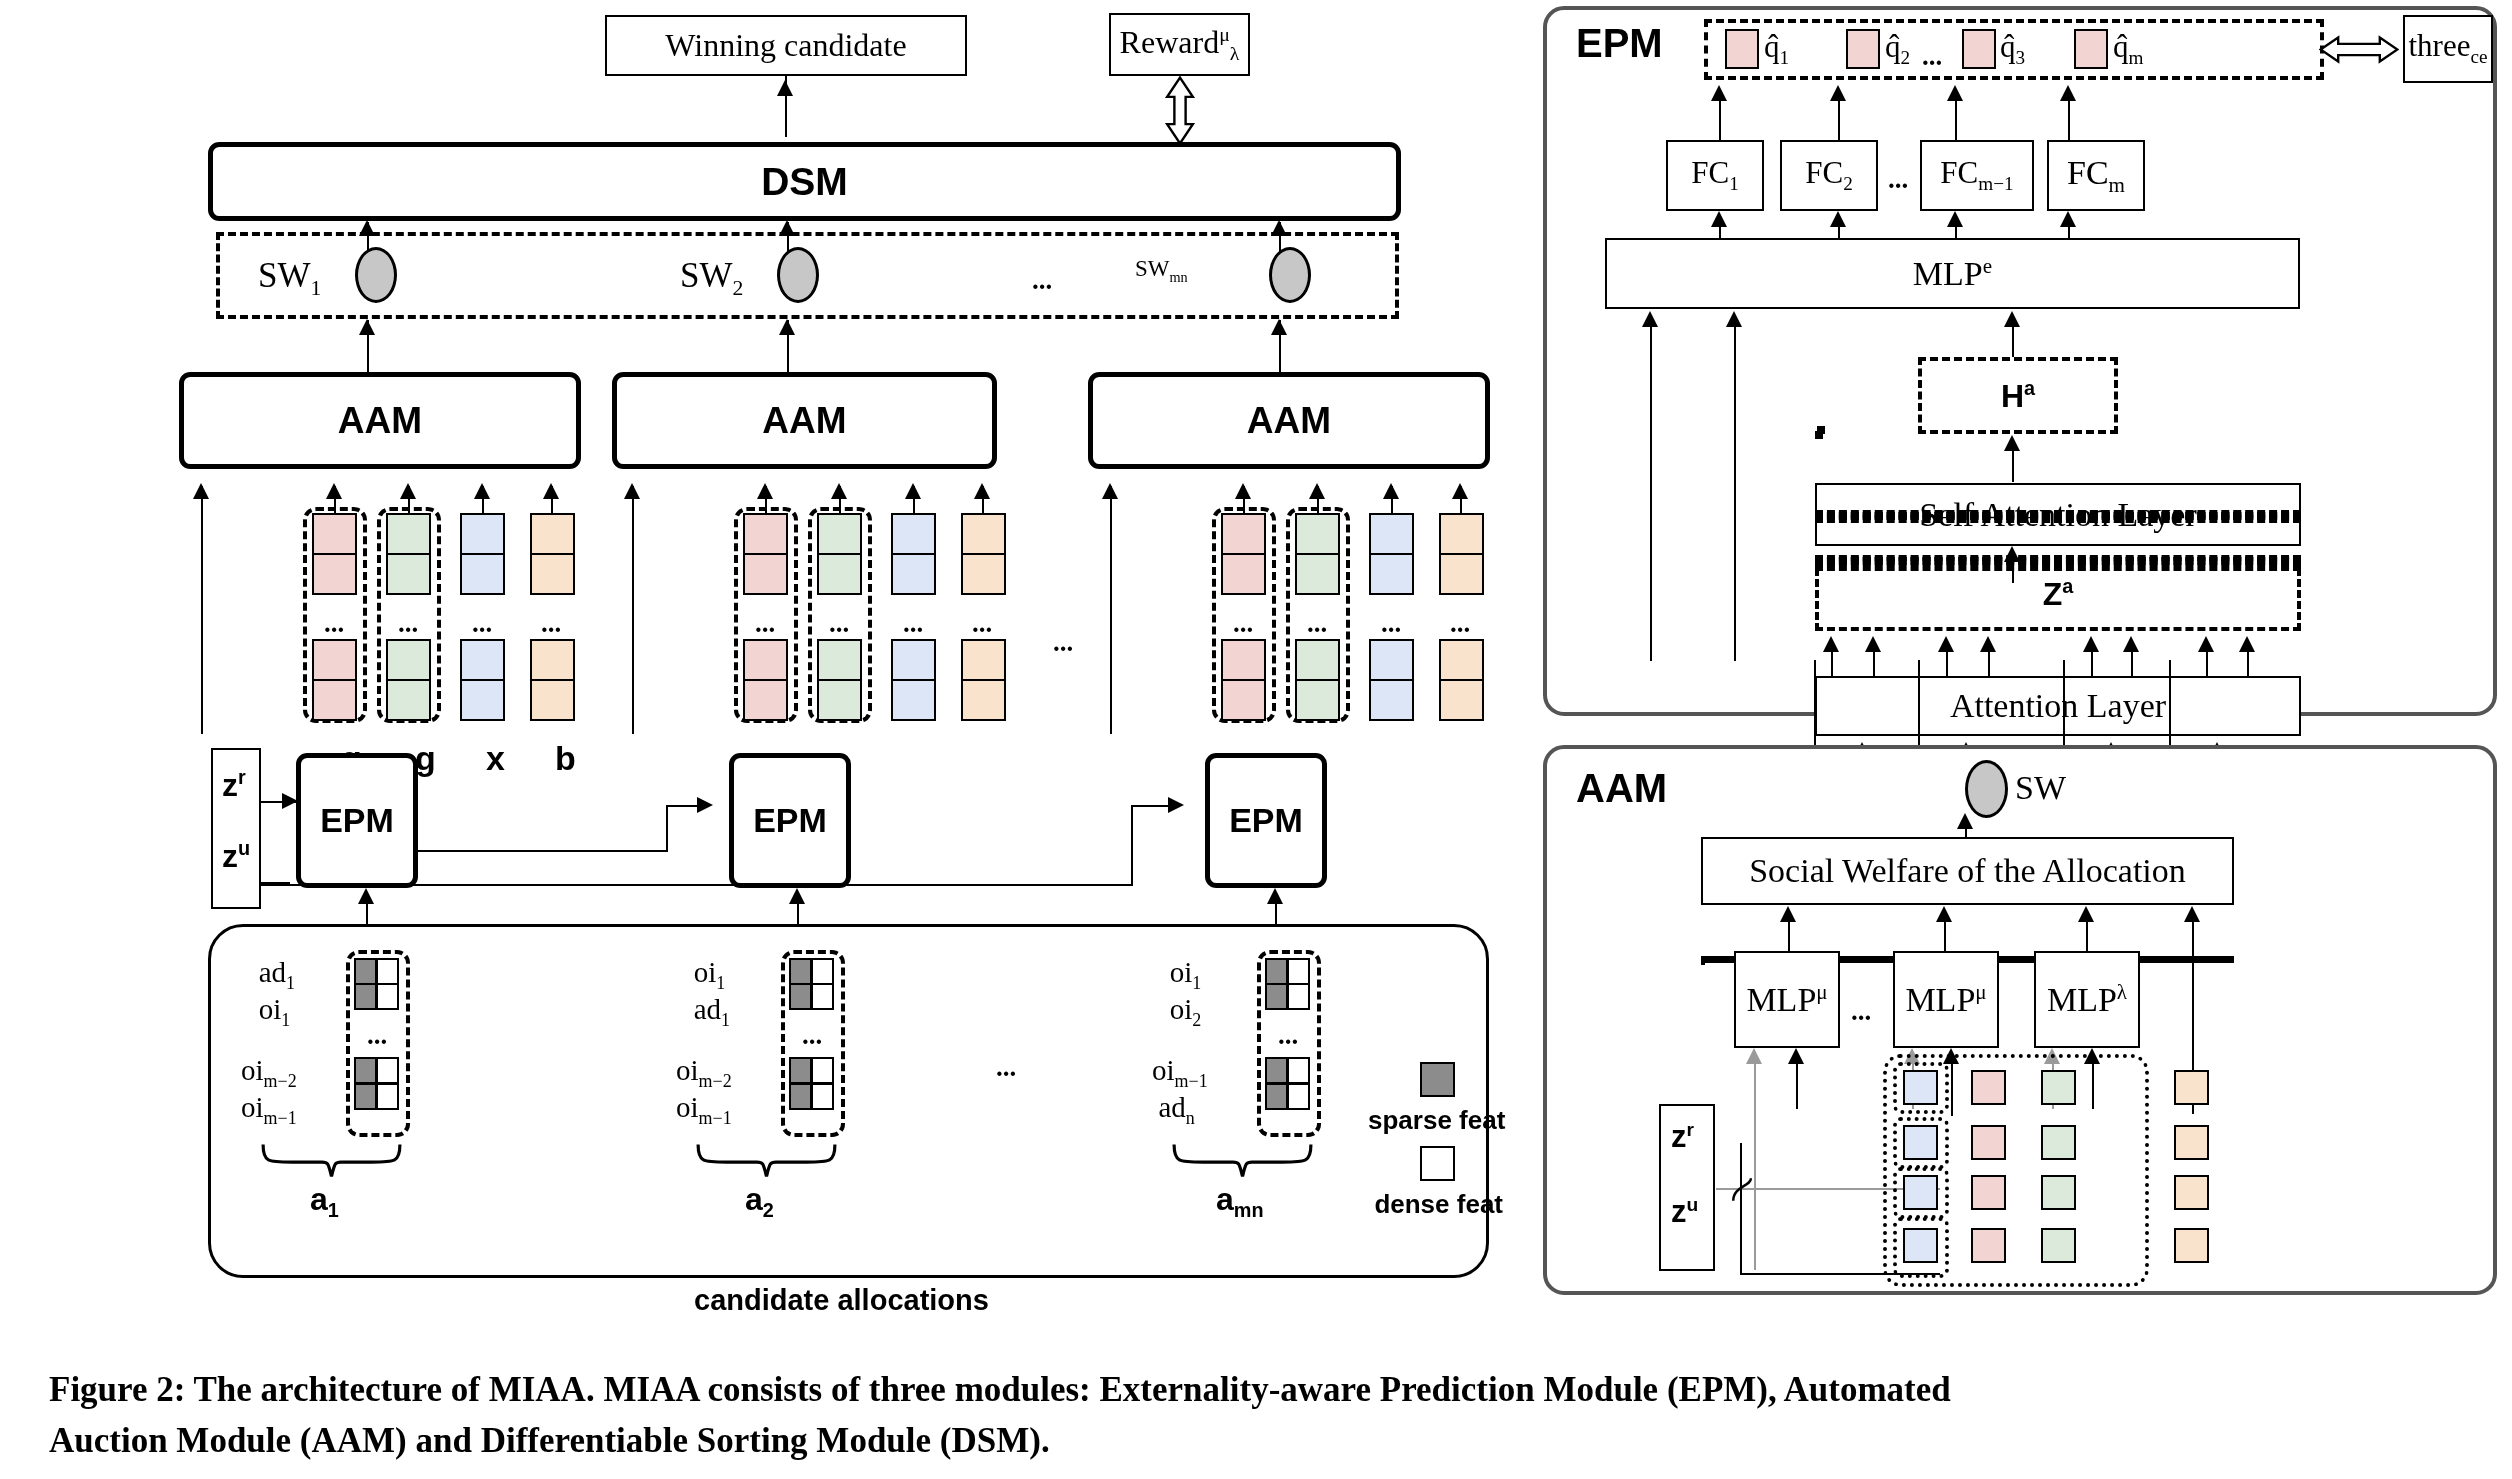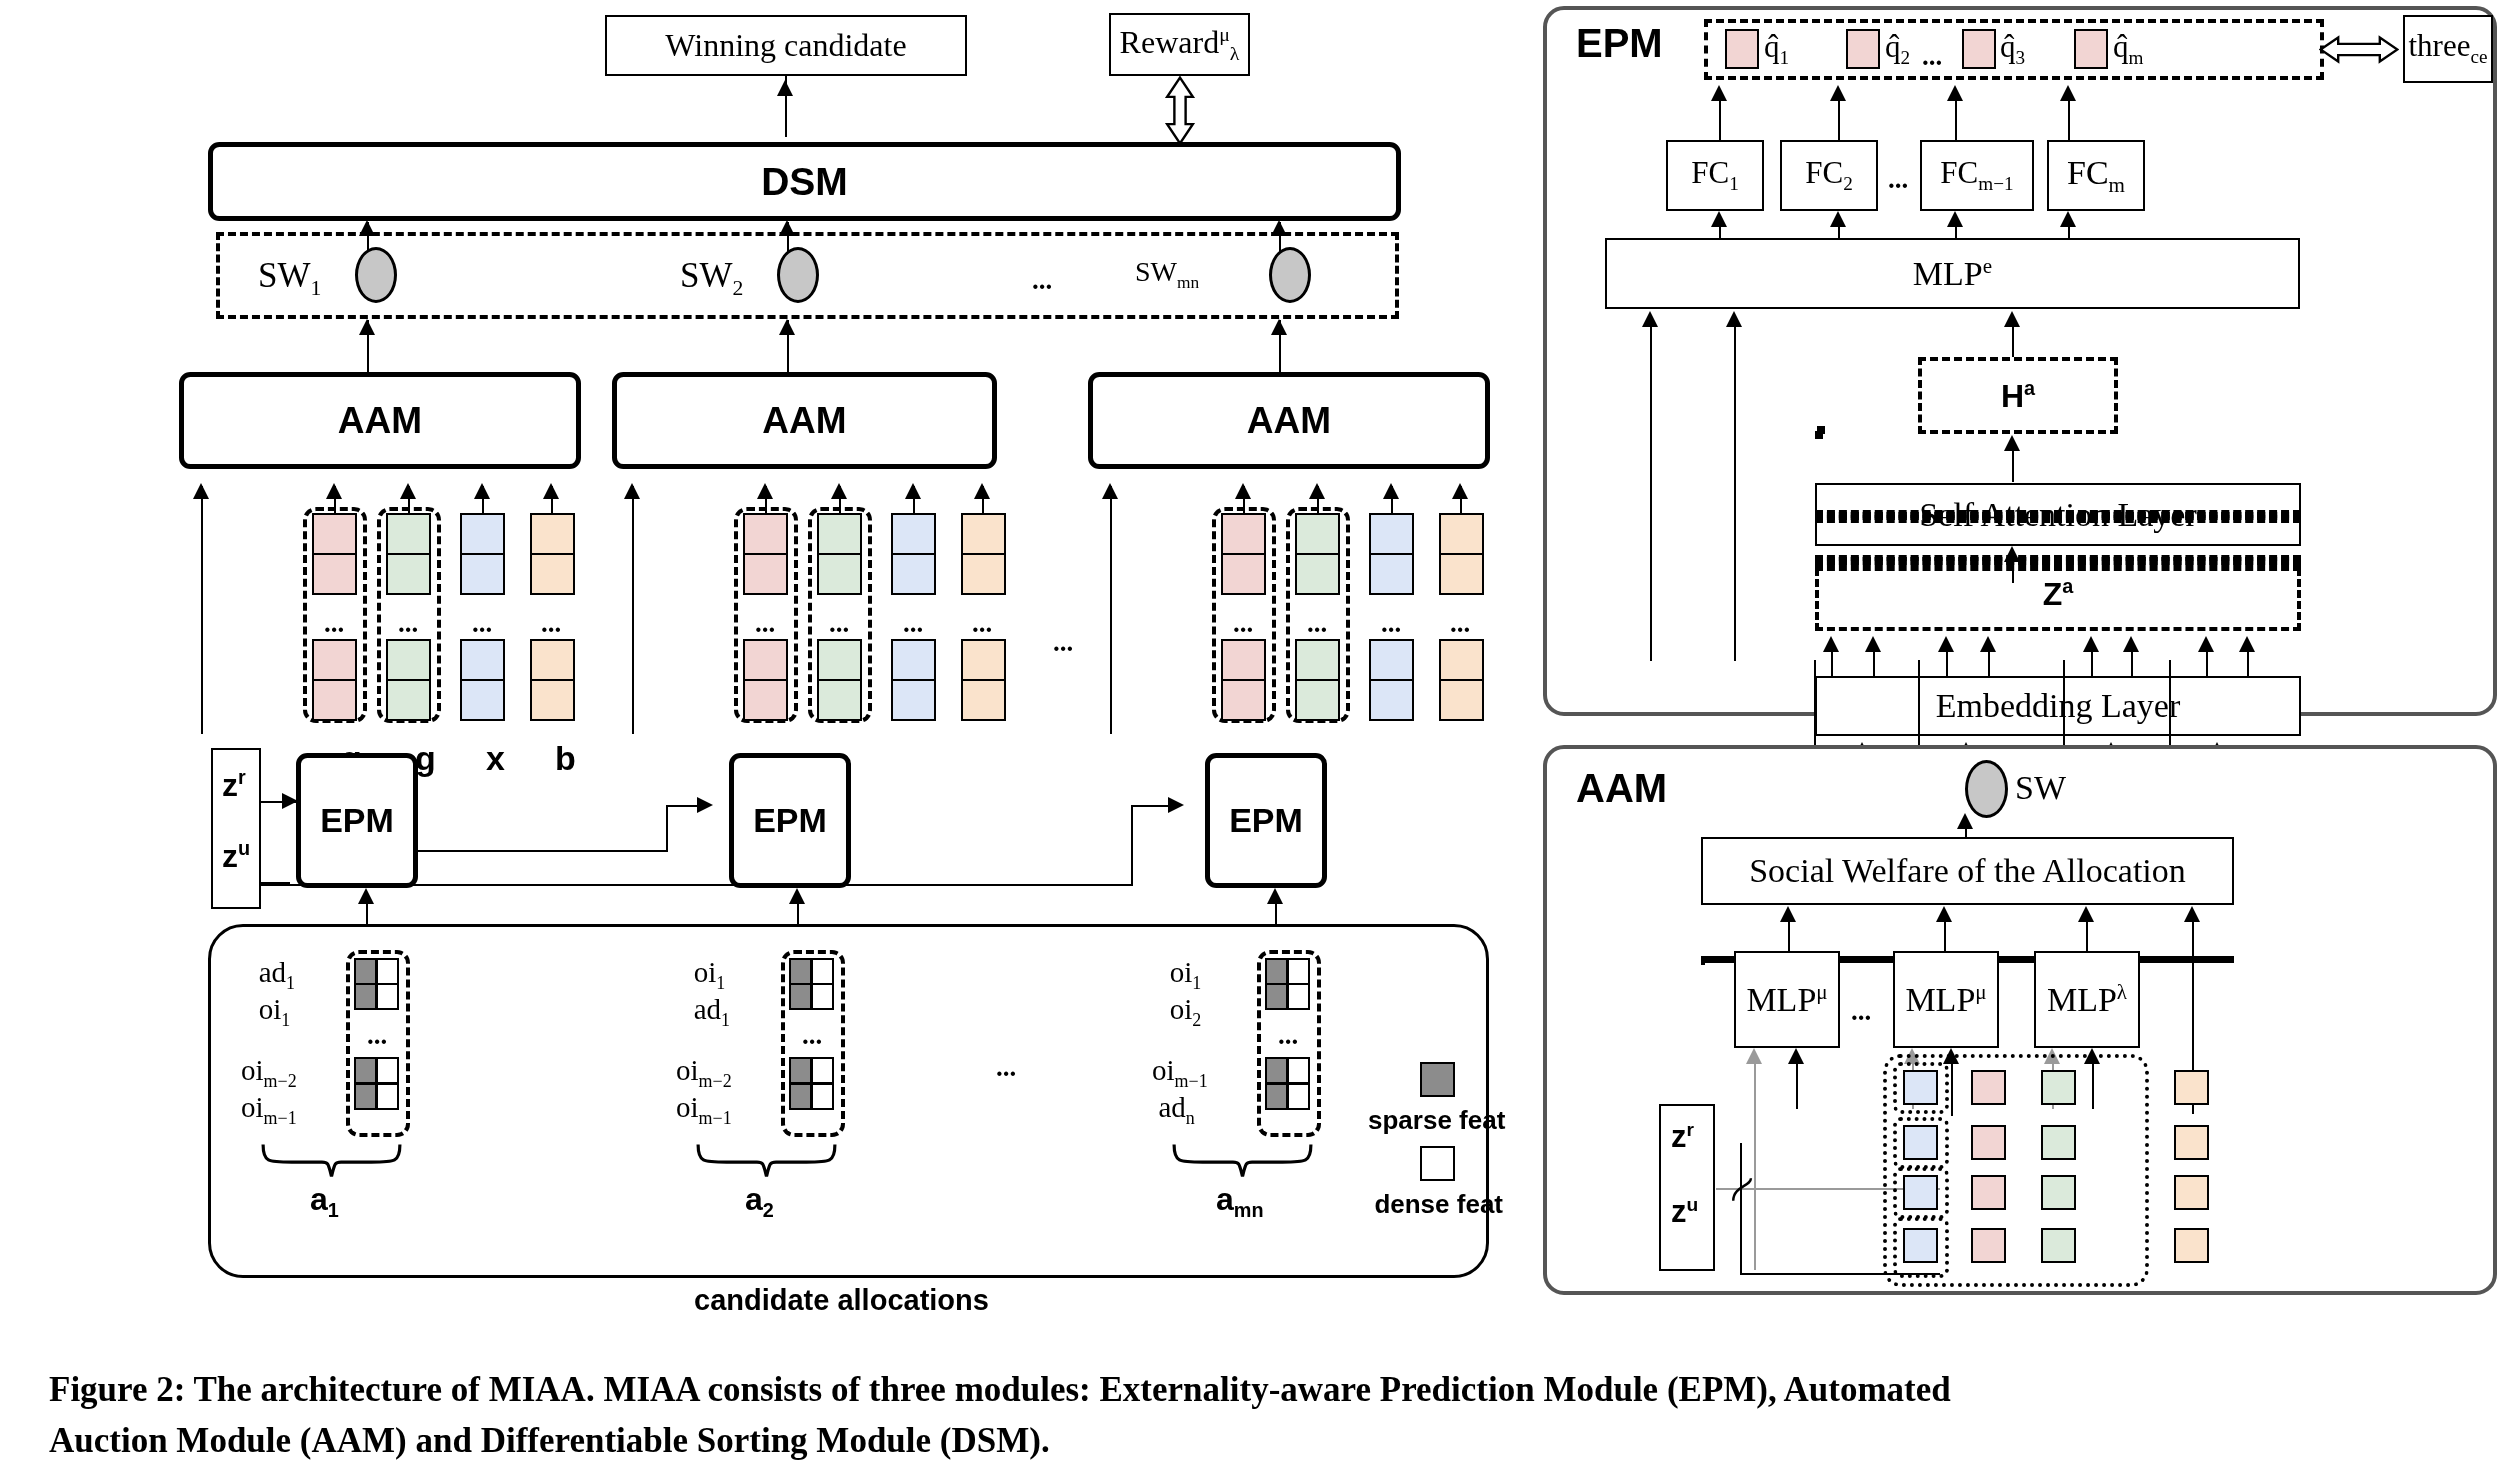--- a/index.html
+++ b/index.html
@@ -77,21 +77,21 @@
     <div class="abs swcircle" style="left:97px;top:6.4px;width:42px;height:56px;"></div>
   </div>
   <div class="abs" style="left:680px;top:241px;width:153px;height:68px;">
     <span class="abs lbl" style="left:0;top:14.5px;font-size:35px;">
       <span>SW</span><sub>2</sub>
     </span>
     <div class="abs swcircle" style="left:97px;top:6.4px;width:42px;height:56px;"></div>
   </div>
   <span class="abs dots" style="left:1032px;top:267px;">...</span>
   <div class="abs" style="left:1135px;top:241px;width:185px;height:68px;">
-    <span class="abs lbl" style="left:0;top:14.5px;font-size:28px;">
+    <span class="abs lbl" style="left:0;top:14.5px;font-size:23px;">
       <span>SW</span><sub>mn</sub>
     </span>
     <div class="abs swcircle" style="left:134px;top:6.4px;width:42px;height:56px;"></div>
   </div>
 
   <div class="abs vline" style="left:367px;top:320px;height:52px;"></div>
   <div class="abs arrow-up" style="left:359px;top:319px;"></div>
   <div class="abs vline" style="left:787px;top:320px;height:52px;"></div>
   <div class="abs arrow-up" style="left:779px;top:319px;"></div>
   <div class="abs vline" style="left:1279px;top:320px;height:52px;"></div>
@@ -502,21 +502,21 @@
   <div class="abs vline" style="left:2091px;top:644px;height:32px;"></div>
   <div class="abs arrow-up" style="left:2083px;top:636px;"></div>
   <div class="abs vline" style="left:2131px;top:644px;height:32px;"></div>
   <div class="abs arrow-up" style="left:2123px;top:636px;"></div>
   <div class="abs vline" style="left:2206px;top:644px;height:32px;"></div>
   <div class="abs arrow-up" style="left:2198px;top:636px;"></div>
   <div class="abs vline" style="left:2247px;top:644px;height:32px;"></div>
   <div class="abs arrow-up" style="left:2239px;top:636px;"></div>
 
   <div class="abs thinbox" style="left:1815px;top:676px;width:486px;height:60px;">
-    <span class="lbl" style="font-size:34px;">Embedding Layer</span>
+    <span class="lbl" style="font-size:34px;">Attention Layer</span>
   </div>
 
   <div class="abs" style="left:1827px;top:737px;width:97px;height:145px;">
     <div class="abs vline" style="left:35px;top:13px;height:32px;"></div>
     <div class="abs arrow-up" style="left:26.6px;top:4.8px;"></div>
     <div class="abs cellsparse" style="left:22.5px;top:45px;width:26px;height:39px;"></div>
     <div class="abs celldense" style="left:22.5px;top:84px;width:26px;height:39px;"></div>
     <div class="abs hline" style="left:-13px;top:113px;width:35px;"></div>
     <div class="abs vline" style="left:-13px;top:-77px;height:192px;"></div>
     <span class="abs lbl" style="left:9.7px;top:126px;font-size:27px;">

